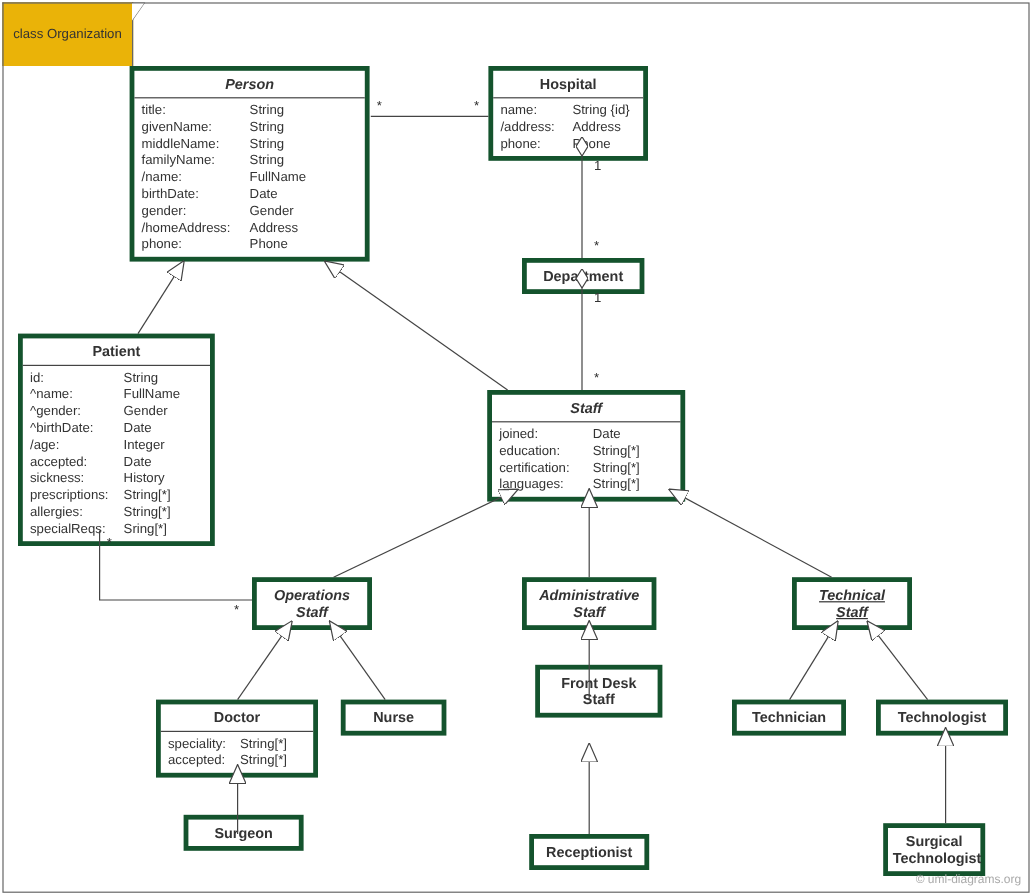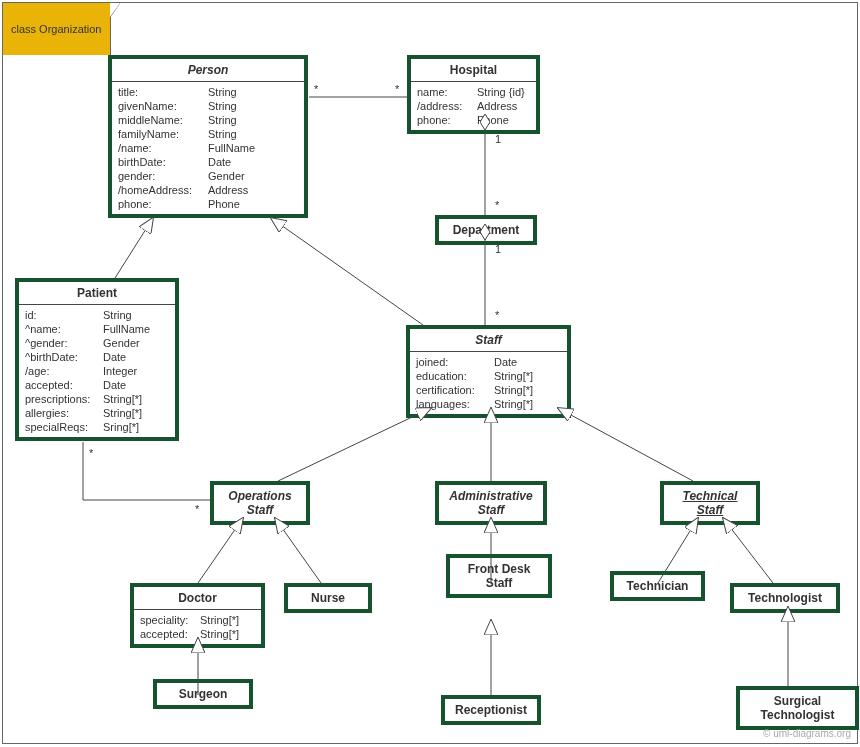--- a/index.html
+++ b/index.html
@@ -186,20 +186,24 @@
         </div>
       <div class="attr-row">
           <span class="attr-name">/age:</span>
           <span>Integer</span>
         </div>
       <div class="attr-row">
           <span class="attr-name">accepted:</span>
           <span>Date</span>
         </div>
       <div class="attr-row">
+          <span class="attr-name">sickness:</span>
+          <span>History</span>
+        </div>
+      <div class="attr-row">
           <span class="attr-name">prescriptions:</span>
           <span>String[*]</span>
         </div>
       <div class="attr-row">
           <span class="attr-name">allergies:</span>
           <span>String[*]</span>
         </div>
       <div class="attr-row">
           <span class="attr-name">specialReqs:</span>
           <span>Sring[*]</span>
@@ -268,37 +272,37 @@
     <div class="class-title plain" style="border-bottom:none">Nurse</div>
   </div>
 
   <div class="class-box" style="left:443px;top:551px;width:106px;">
     <div class="class-title plain" style="border-bottom:none;line-height:14px;">
       <span>Front Desk</span><br>
       <span>Staff</span>
     </div>
   </div>
 
-  <div class="class-box" style="left:607px;top:568px;width:95px;">
+  <div class="class-box" style="left:607px;top:580px;width:95px;">
     <div class="class-title plain" style="border-bottom:none">Technician</div>
   </div>
 
   <div class="class-box" style="left:727px;top:580px;width:110px;">
     <div class="class-title plain" style="border-bottom:none">Technologist</div>
   </div>
 
   <div class="class-box" style="left:150px;top:676px;width:100px;">
     <div class="class-title plain" style="border-bottom:none">Surgeon</div>
   </div>
 
   <div class="class-box" style="left:438px;top:692px;width:100px;">
     <div class="class-title plain" style="border-bottom:none">Receptionist</div>
   </div>
 
-  <div class="class-box" style="left:733px;top:683px;width:123px;">
+  <div class="class-box" style="left:733px;top:683px;width:85px;">
     <div class="class-title plain" style="border-bottom:none;line-height:14px;">
       <span>Surgical</span><br>
       <span>Technologist</span>
     </div>
   </div>
 
   <span class="mult" style="left:311px;top:80px;">*</span>
   <span class="mult" style="left:392px;top:80px;">*</span>
   <span class="mult" style="left:492px;top:130px;">1</span>
   <span class="mult" style="left:492px;top:196px;">*</span>

